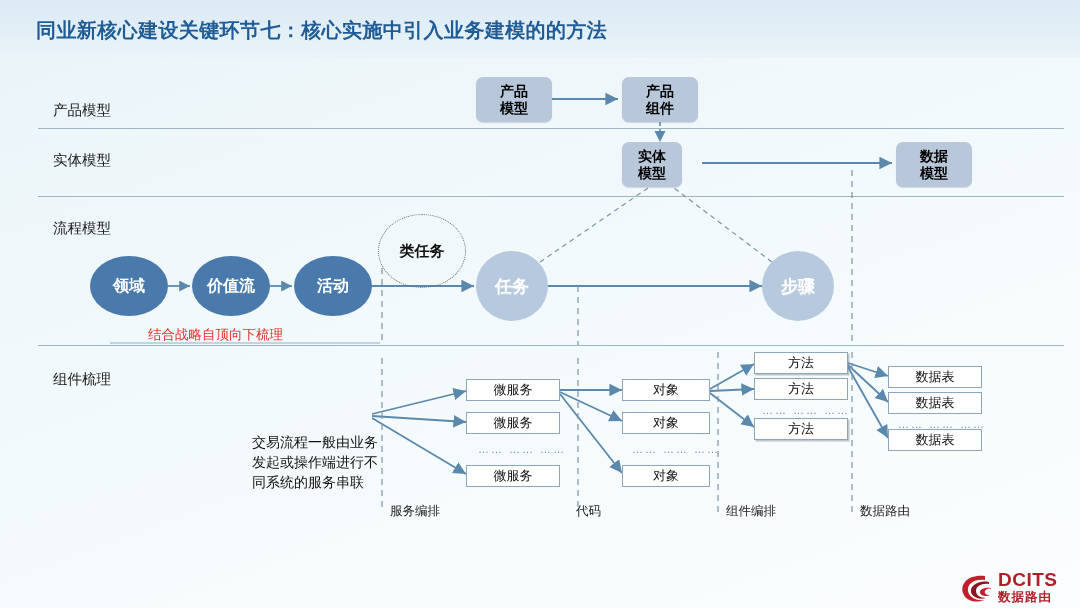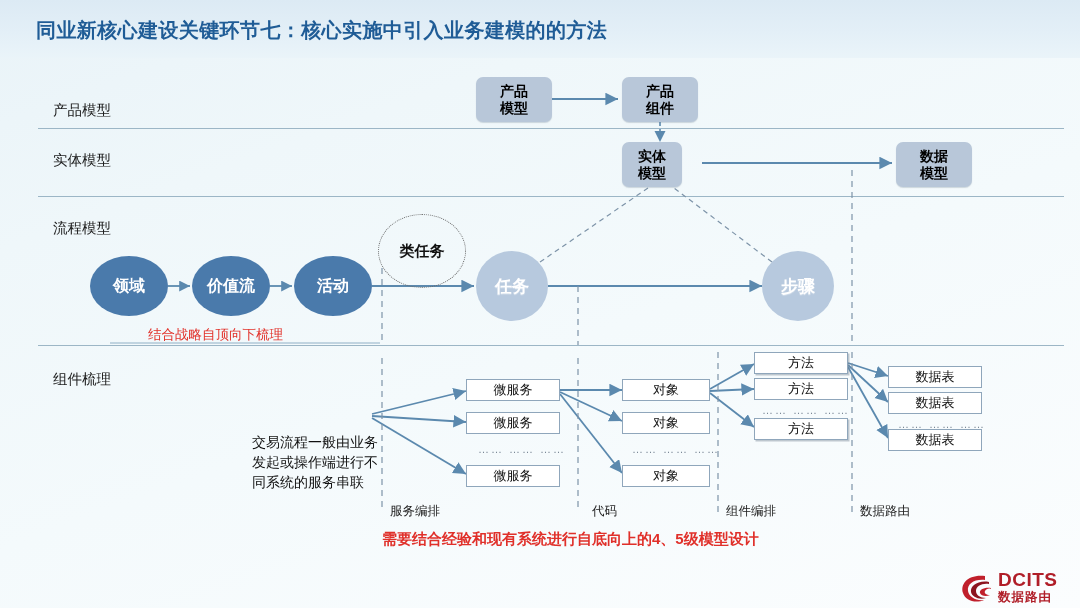--- a/index.html
+++ b/index.html
@@ -216,25 +216,24 @@
   <div class="rbox" style="left:754px; top:378px; width:94px; height:22px;">方法</div>
   <div class="dots" style="left:762px; top:404px;">…… …… ……</div>
   <div class="rbox shadowed" style="left:754px; top:418px; width:94px; height:22px;">方法</div>
 
   <div class="rbox" style="left:888px; top:366px; width:94px; height:22px;">数据表</div>
   <div class="rbox" style="left:888px; top:392px; width:94px; height:22px;">数据表</div>
   <div class="dots" style="left:898px; top:418px;">…… …… ……</div>
   <div class="rbox" style="left:888px; top:429px; width:94px; height:22px;">数据表</div>
 
   <div class="col-label" style="left:390px; top:503px;">服务编排</div>
-  <div class="col-label" style="left:592px; top:503px;">代码</div>
+  <div class="col-label" style="left:576px; top:503px;">代码</div>
   <div class="col-label" style="left:726px; top:503px;">组件编排</div>
   <div class="col-label" style="left:860px; top:503px;">数据路由</div>
 
-  <div class="red-note big" style="left:382px; top:530px;">需要结合经验和现有系统进行自底向上的4、5级模型设计</div>
 
   <div id="logo">
     <svg width="40" height="42" viewBox="0 0 40 42">
       <path d="M27 8 C10 6, 2 16, 5 25 C7 32, 17 36, 26 32 C18 33, 11 29, 10 23 C9 16, 16 11, 27 12 Z" fill="#c0202c"></path>
       <path d="M31 14 C20 12, 12 18, 13 24 C14 29, 21 32, 28 30 C22 30, 18 27, 18 23 C18 18, 24 15, 31 16 Z" fill="#8c1520"></path>
       <path d="M33 20 C26 19, 21 22, 22 25 C23 28, 28 29, 32 27 C28 27, 26 25, 27 23 C28 21, 31 20, 33 21 Z" fill="#c0202c"></path>
     </svg>
     <div id="logo-text">
       <div id="logo-en">DCITS</div>
       <div id="logo-cn">数据路由</div>

